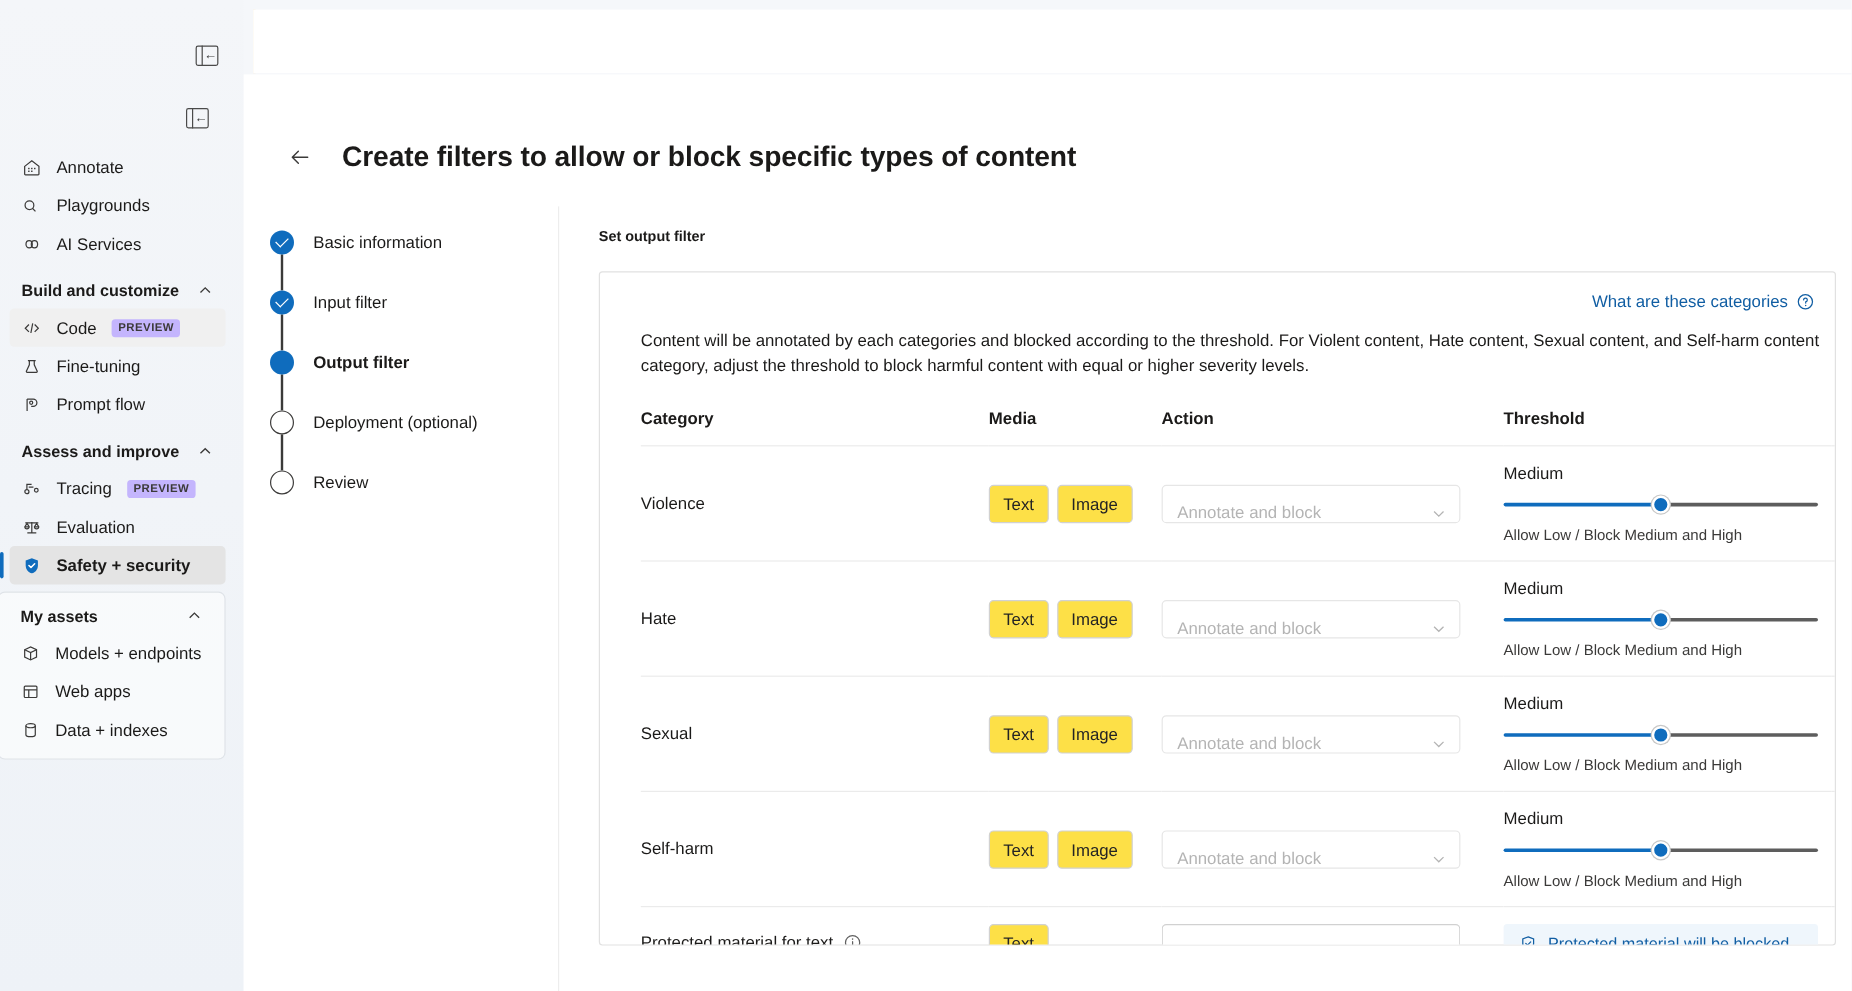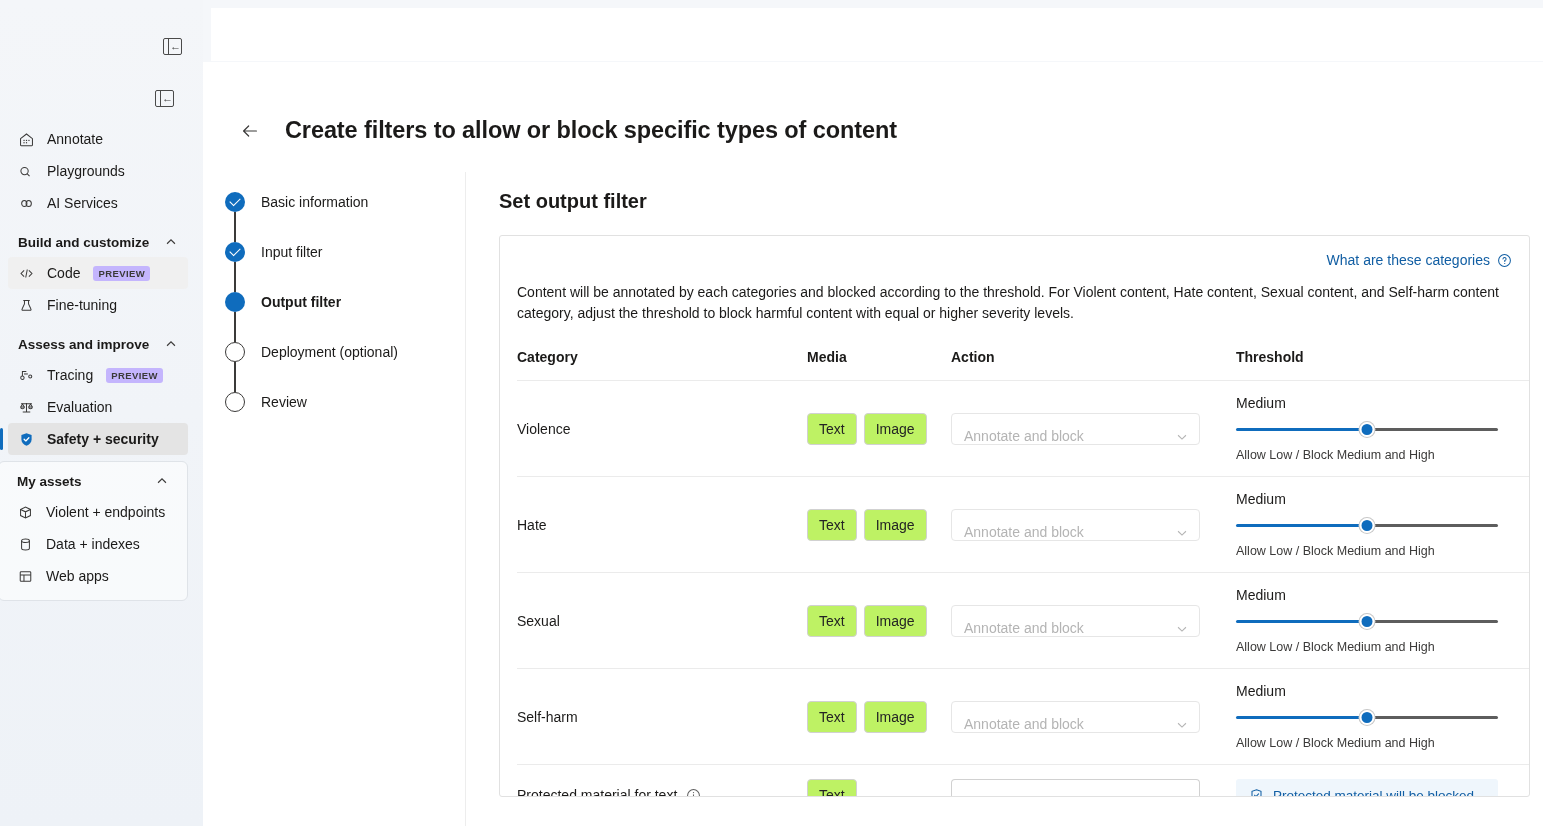--- a/index.html
+++ b/index.html
@@ -109,25 +109,25 @@
     border-bottom: 1.8px solid #fff; transform: rotate(-45deg) translate(1px,-1px);
   }
   .step-dot.current { background: #0f6cbd; }
   .step-dot.todo { border: 1.6px solid #3b3a39; background: #fff; }
   .step-label { font-size: 14px; color: #1b1a19; line-height: 20px; }
   .step-label.bold { font-weight: 700; }
   .step-conn { width: 1.6px; height: 30px; background: #3b3a39; margin: 0 0 0 9px; }
 
   
   .content { flex: 1; padding: 18px 0 0 33px; overflow: hidden; }
-  .section-title { font-size: 20px; font-weight: 600; color: #1b1a19; }
+  .section-title { font-size: 12px; font-weight: 600; color: #1b1a19; }
 
   .card {
     margin-top: 22px; border: 1px solid #e1e1e1; border-radius: 3px;
-    padding: 16px 17px 0 17px; width: 1031px; height: 562px; overflow: hidden;
+    padding: 16px 17px 0 34px; width: 1031px; height: 562px; overflow: hidden;
   }
   .cat-link-row { display: flex; justify-content: flex-end; }
   .cat-link {
     display: inline-flex; align-items: center; gap: 7px;
     font-size: 14px; color: #115ea3; cursor: pointer;
   }
   .q-icon { width: 15px; height: 15px; }
   .card-desc { margin-top: 14px; font-size: 14px; line-height: 21px; color: #1b1a19; width: 985px; }
 
   
@@ -143,21 +143,21 @@
   .col-thresh { width: 273px; }
   .reset-th { width: 40px; text-align: right !important; padding-right: 2px !important; }
   .reset-btn { color: #3b3a39; cursor: pointer; display: inline-flex; }
 
   .cat-name { font-size: 14px; color: #1b1a19; display: inline-flex; align-items: center; gap: 9px; }
   .info-icon { width: 15px; height: 15px; color: #616161; }
 
   .media-wrap { display: flex; gap: 7px; }
   .chip {
     min-width: 44px; height: 32px; padding: 0 11px;
-    border: 1px solid #d1d1d1; border-radius: 4px; background: #bef264;
+    border: 1px solid #d1d1d1; border-radius: 4px; background: #fde047;
     font-size: 14px; color: #242424; cursor: pointer;
     display: inline-flex; align-items: center; justify-content: center;
     font-family: "Liberation Sans", sans-serif;
   }
 
   .dd {
     width: 249px; height: 32px; border: 1px solid #e6e6e6; border-radius: 4px;
     background: #fff; display: flex; align-items: flex-end;
     padding: 0 10px 0 12px; font-size: 14px; color: #b4b4b4;
     justify-content: space-between; cursor: not-allowed;
@@ -270,20 +270,30 @@
 
       <div class="nav-item">
         <span class="ico">
           <svg width="17" height="17" viewBox="0 0 20 20" fill="none" stroke="#3b3a39" stroke-width="1.2">
             <path d="M6.2 4.2h7.6M7.6 4.2v4L4.8 14.2a.9.9 0 0 0 .8 1.4h8.8a.9.9 0 0 0 .8-1.4L12.4 8.2v-4"></path>
           </svg>
         </span>
         <span>Fine-tuning</span>
       </div>
 
+      <div class="nav-item">
+        <span class="ico">
+          <svg width="17" height="17" viewBox="0 0 20 20" fill="none" stroke="#3b3a39" stroke-width="1.2">
+            <path d="M5.4 4.2h6a3.6 3.6 0 0 1 0 7.2h-2"></path>
+            <path d="M5.4 4.2v11.6"></path>
+            <circle cx="9.4" cy="7.8" r="1.5"></circle>
+          </svg>
+        </span>
+        <span>Prompt flow</span>
+      </div>
 
       <div class="nav-gap"></div>
 
       <div class="nav-group">
         <span>Assess and improve</span>
         <span class="chev">
           <svg width="14" height="14" viewBox="0 0 16 16" fill="none" stroke="#3b3a39" stroke-width="1.3">
               <path d="M3.5 10L8 5.6 12.5 10"></path>
             </svg>
         </span>
@@ -333,41 +343,41 @@
           </span>
         </div>
 
         <div class="nav-item">
           <span class="ico">
             <svg width="17" height="17" viewBox="0 0 20 20" fill="none" stroke="#3b3a39" stroke-width="1.2">
               <path d="M4.2 6.4L10 3.6l5.8 2.8v7.2L10 16.4l-5.8-2.8z"></path>
               <path d="M4.2 6.4L10 9.2l5.8-2.8M10 9.2v7.2"></path>
             </svg>
           </span>
-          <span>Violent + endpoints</span>
+          <span>Models + endpoints</span>
+        </div>
+
+        <div class="nav-item">
+          <span class="ico">
+            <svg width="17" height="17" viewBox="0 0 20 20" fill="none" stroke="#3b3a39" stroke-width="1.2">
+              <rect x="3.8" y="4.4" width="12.4" height="11.2" rx="1"></rect>
+              <path d="M3.8 8.2h12.4M8.2 8.2v7.4"></path>
+            </svg>
+          </span>
+          <span>Web apps</span>
         </div>
 
         <div class="nav-item">
           <span class="ico">
             <svg width="17" height="17" viewBox="0 0 20 20" fill="none" stroke="#3b3a39" stroke-width="1.2">
               <ellipse cx="10" cy="5.6" rx="4.6" ry="2"></ellipse>
               <path d="M5.4 5.6v8.8c0 1.1 2 2 4.6 2s4.6-.9 4.6-2V5.6"></path>
             </svg>
           </span>
           <span>Data + indexes</span>
-        </div>
-
-        <div class="nav-item">
-          <span class="ico">
-            <svg width="17" height="17" viewBox="0 0 20 20" fill="none" stroke="#3b3a39" stroke-width="1.2">
-              <rect x="3.8" y="4.4" width="12.4" height="11.2" rx="1"></rect>
-              <path d="M3.8 8.2h12.4M8.2 8.2v7.4"></path>
-            </svg>
-          </span>
-          <span>Web apps</span>
         </div>
       </div>
 
     </div>
   </div>
 
   <div class="top-strip-accent"></div>
   <div class="top-strip"></div>
 
   <div class="panel">

